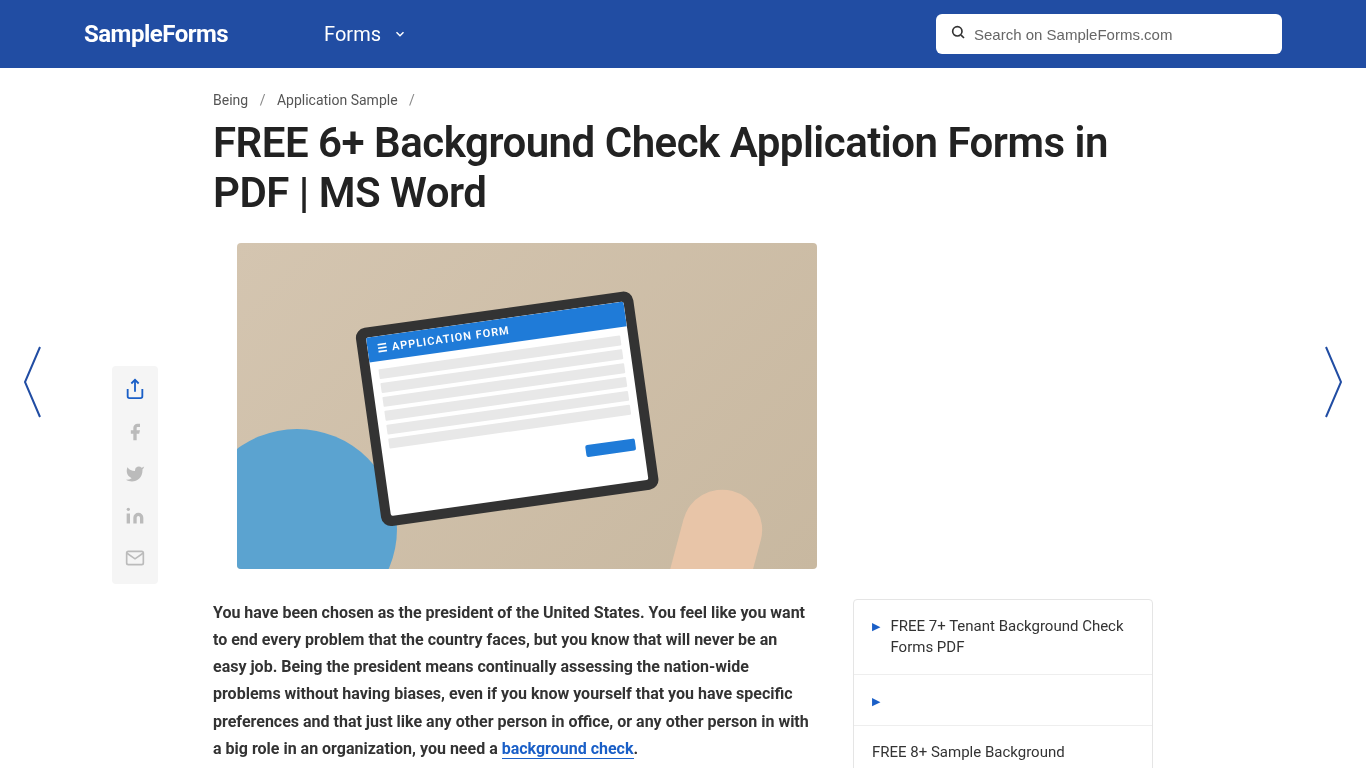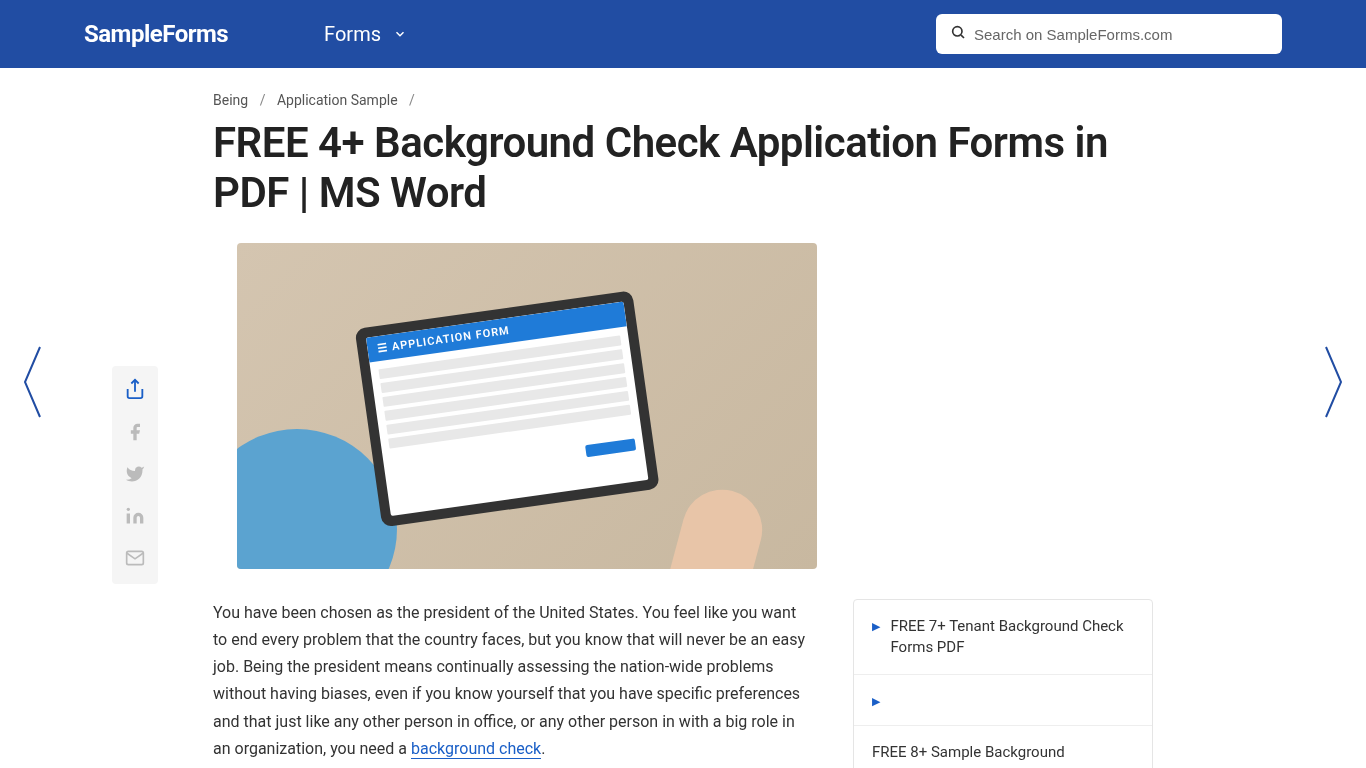--- a/index.html
+++ b/index.html
@@ -21,21 +21,21 @@
 .tablet { width: 280px; height: 200px; background: #333; border-radius: 10px; padding: 10px; transform: rotate(-8deg) translateX(-20px); position: relative; }
 .tablet-screen { background: #fff; width: 100%; height: 100%; border-radius: 2px; overflow: hidden; }
 .app-header { background: #1f7bd8; color: #fff; padding: 6px 10px; font-size: 11px; font-weight: 600; letter-spacing: 1px; }
 .app-body { padding: 8px; }
 .app-row { height: 10px; background: #e8e8e8; margin-bottom: 4px; border-radius: 1px; }
 .app-btn { width: 50px; height: 12px; background: #1f7bd8; float: right; margin-top: 20px; border-radius: 2px; }
 .hand { position: absolute; bottom: -40px; right: 60px; width: 80px; height: 120px; background: #e8c5a8; border-radius: 40px 40px 0 0; transform: rotate(15deg); }
 .arm { position: absolute; bottom: -60px; left: -40px; width: 200px; height: 200px; background: #5ba3d0; border-radius: 50%; }
 .content-row { display: flex; gap: 40px; align-items: flex-start; }
 .main-col { flex: 1; }
-.intro { font-size: 16px; line-height: 1.7; color: #333; margin-bottom: 24px; }
+.intro { font-size: 16px; line-height: 1.7; color: #333; margin-bottom: 24px; font-weight: bold; }
 .intro .link { color: #1a5fc7; border-bottom: 1px solid #1a5fc7; }
 .sidebar-box { width: 300px; border: 1px solid #e5e5e5; border-radius: 4px; background: #fff; }
 .rel-item { padding: 16px 18px; border-bottom: 1px solid #eee; display: flex; gap: 10px; align-items: flex-start; font-size: 15px; color: #333; line-height: 1.4; cursor: pointer; }
 .rel-item:last-child { border-bottom: none; }
 .rel-item .bullet { color: #1a5fc7; font-size: 11px; margin-top: 3px; }
 .share-rail { position: absolute; left: 112px; top: 366px; width: 46px; background: #f5f5f5; border-radius: 4px; padding: 12px 0; display: flex; flex-direction: column; align-items: center; gap: 18px; }
 .share-rail .icon { color: #999; cursor: pointer; }
 .share-rail .share-top { color: #1a5fc7; }
 .nav-arrow { position: absolute; top: 50%; transform: translateY(-50%); cursor: pointer; }
 .nav-arrow.left { left: 20px; }
@@ -66,21 +66,21 @@
 </div>
 
 <div class="container">
   <div class="breadcrumb">
     <a>Being</a>
     <span class="sep">/</span>
     <a>Application Sample</a>
     <span class="sep">/</span>
   </div>
 
-  <h1 class="page-title">FREE 4+ Background Check Application Forms in PDF | MS Word</h1>
+  <h1 class="page-title">FREE 6+ Background Check Application Forms in PDF | MS Word</h1>
 
   <div class="hero">
     <div class="arm"></div>
     <div class="tablet">
       <div class="tablet-screen">
         <div class="app-header">☰ APPLICATION FORM</div>
         <div class="app-body">
           <div class="app-row"></div>
             <div class="app-row"></div>
             <div class="app-row"></div>

